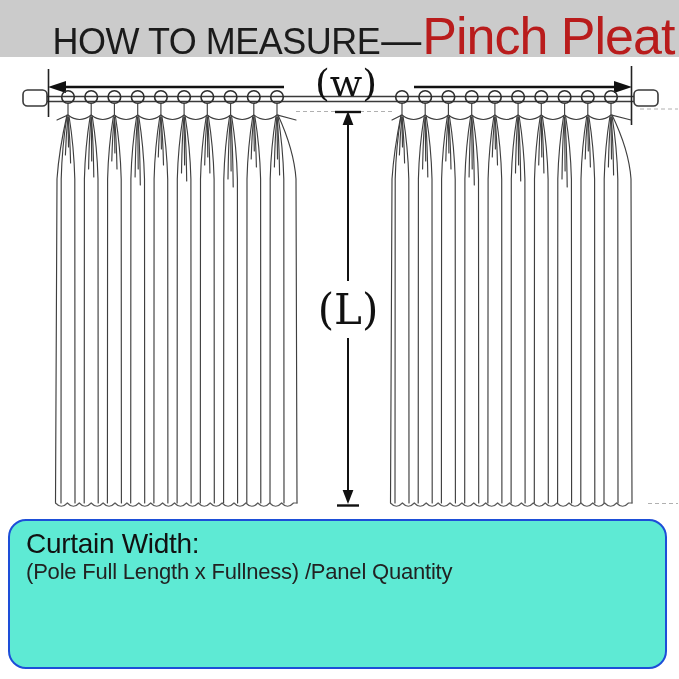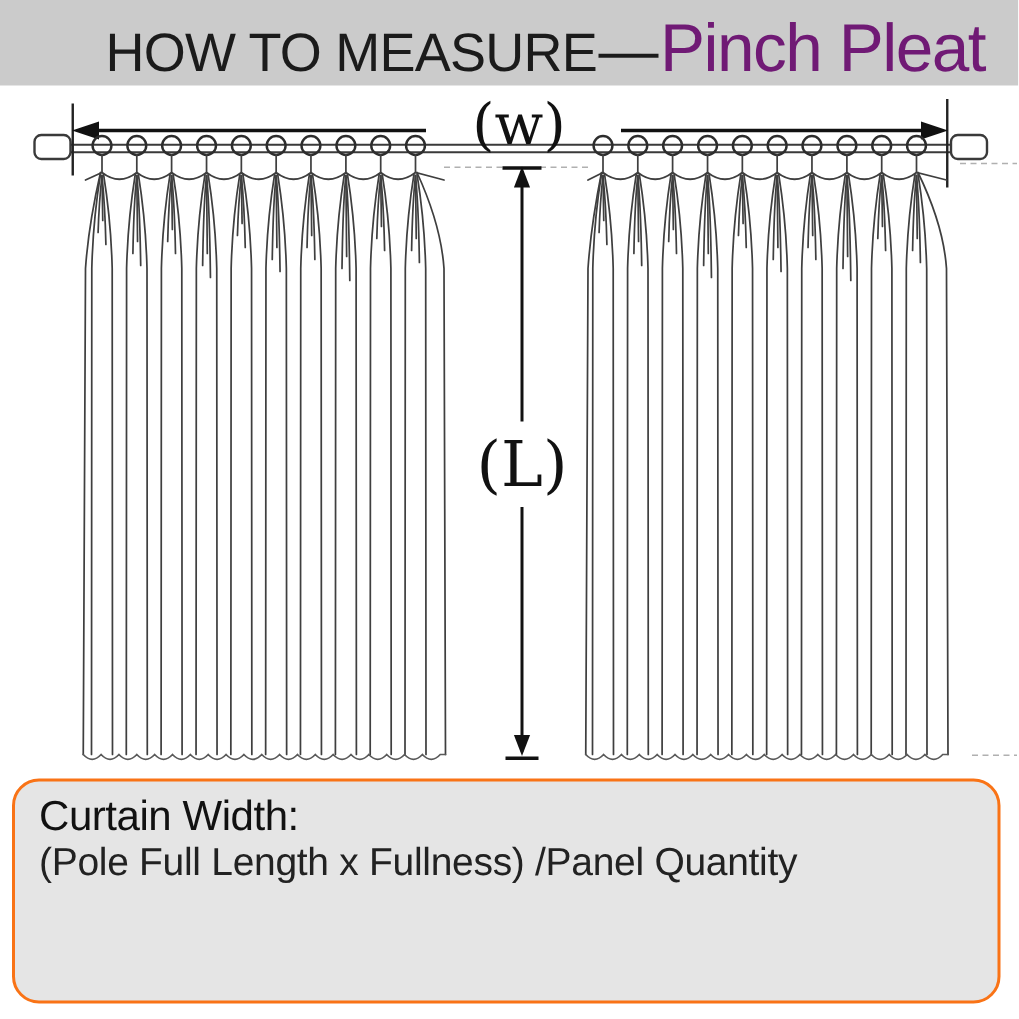--- a/index.html
+++ b/index.html
@@ -4,41 +4,41 @@
 <style>
   html,body{margin:0;padding:0;background:#ffffff;}
   .page{position:relative;width:679px;height:679px;background:#ffffff;overflow:hidden;
         font-family:"Liberation Sans",sans-serif;}
   
   .title-bar{position:absolute;left:0;top:0;width:679px;height:57px;background:#cbcbcb;
              display:flex;justify-content:center;align-items:baseline;white-space:nowrap;}
   .title-bar{padding-top:6px;box-sizing:border-box;padding-left:48px;}
   .t1{font-size:36px;letter-spacing:-0.5px;color:#1b1b1b;}
   .tdash{font-size:40px;color:#1b1b1b;margin:0 1px;}
-  .t2{font-size:45px;letter-spacing:-1px;color:#701a75;}
+  .t2{font-size:52px;letter-spacing:-1px;color:#b91c1c;}
   
   .diagram{position:absolute;left:0;top:57px;}
   .cl{fill:none;stroke:#3f3f3f;stroke-width:1.15;stroke-linecap:round;}
   .ring{fill:none;stroke:#2d2d2d;stroke-width:1.6;}
   .scallop{stroke:#5a5a5a;}
   .rod{fill:#ffffff;stroke:#3a3a3a;stroke-width:1.3;}
   .finial{fill:#ffffff;stroke:#3a3a3a;stroke-width:1.6;}
   .tick{stroke:#222222;stroke-width:1.6;}
   .arrow-line{stroke:#111111;stroke-width:2.4;}
   .arrow-line-thin{stroke:#111111;stroke-width:2;}
   .ah{fill:#111111;stroke:none;}
   .dash{stroke:#b0b0b0;stroke-width:1;stroke-dasharray:4 3;}
   .wlabel{font-family:"DejaVu Serif",serif;font-size:38px;fill:#111111;}
   .llabel{font-family:"DejaVu Serif",serif;font-size:42px;fill:#111111;}
   
-  .info-box{position:absolute;left:8px;top:519px;width:659px;height:150px;background:#e5e5e5;
-            border:2px solid #f97316;border-radius:18px;box-sizing:border-box;
+  .info-box{position:absolute;left:8px;top:519px;width:659px;height:150px;background:#5eead4;
+            border:2px solid #1d4ed8;border-radius:18px;box-sizing:border-box;
             padding:7px 0 6px 16px;color:#1a1a1a;}
   .ib-heading{font-size:28px;line-height:1.12;color:#111111;letter-spacing:-0.3px;}
-  .ib-body{font-size:26px;line-height:1.2;color:#222222;letter-spacing:-0.2px;}
+  .ib-body{font-size:22px;line-height:1.2;color:#222222;letter-spacing:-0.2px;}
   .ib-note{font-size:22px;line-height:1.3;color:#9a2a2a;margin:5px 0 3px 18px;letter-spacing:-0.2px;}
 </style>
 </head>
 <body>
 
 <div class="page">
 
   <header class="title-bar">
     <span class="t1">HOW TO MEASURE</span>
     <span class="tdash">—</span>

